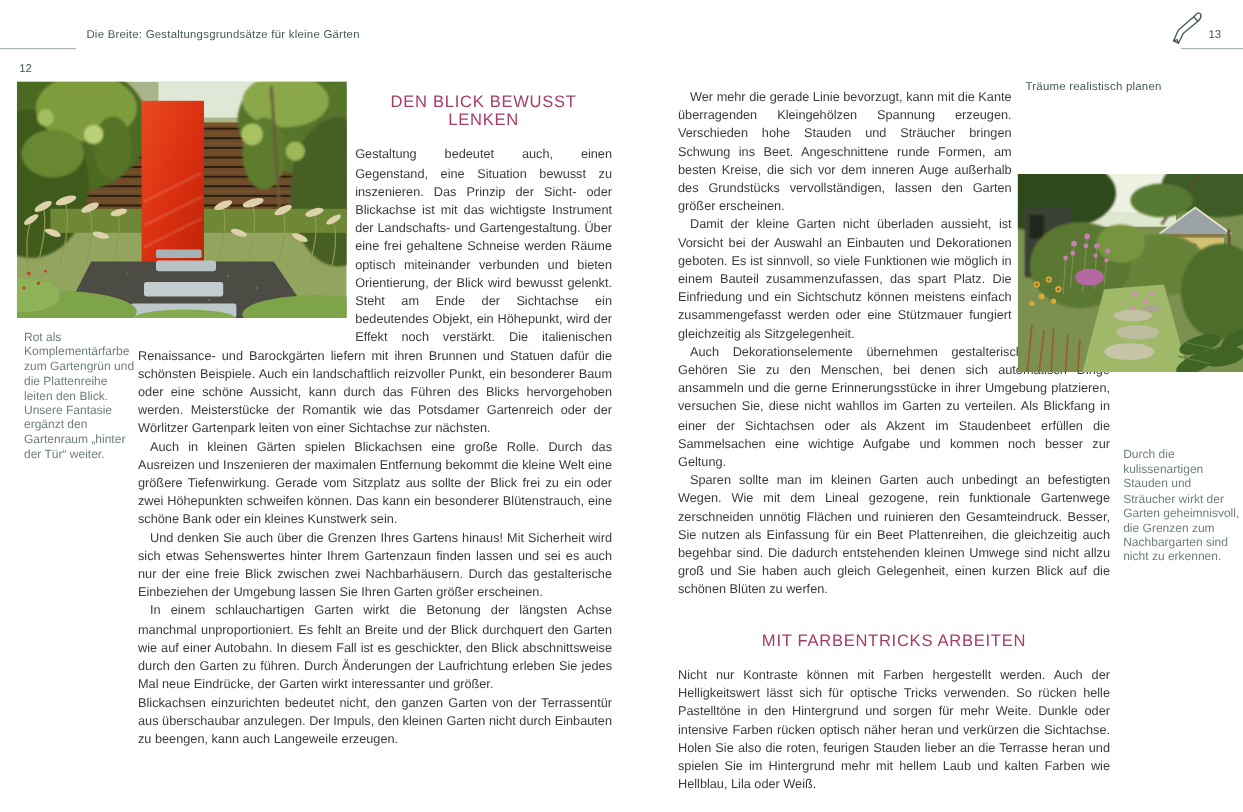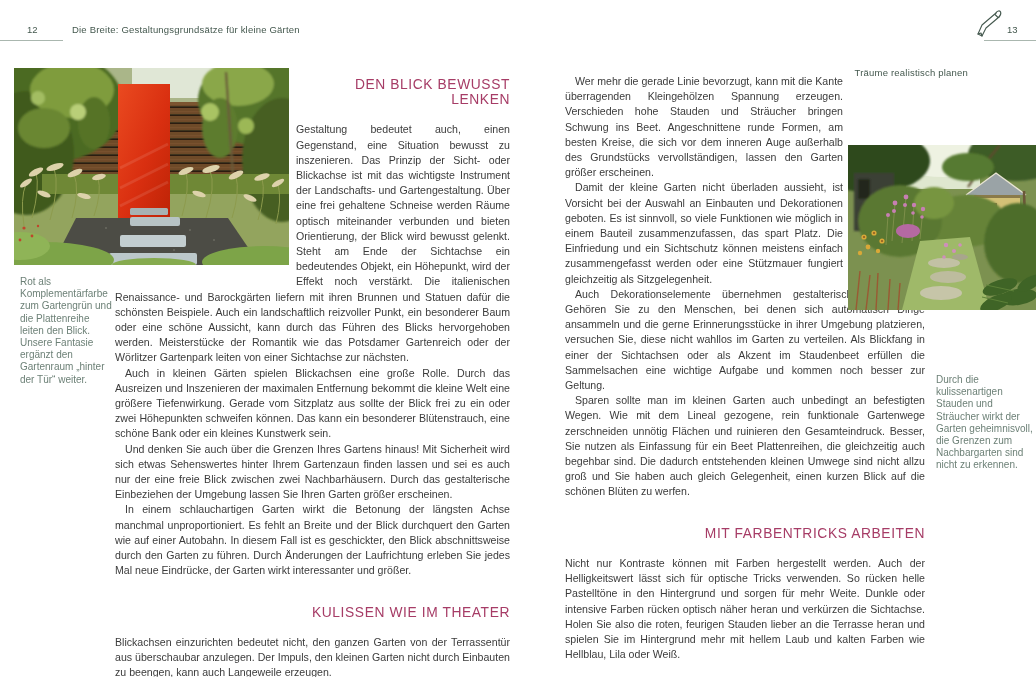--- a/index.html
+++ b/index.html
@@ -27,32 +27,32 @@
   .caption-right { left:936px; top:330px; width:97px;margin-top:44px; }
 
   
   .textcol { position:absolute; font-size:10.6px; line-height:15.2px; color:#3b3b3b; text-align:justify; }
   .textcol-left  { left:115px; top:75px; width:395px; }
   .textcol-right { left:565px; top:74px; width:360px; }
   .textcol p { text-align:justify; }
   .textcol p.indent { text-indent:10px; }
   h2.sec {
     font-size:13.8px; font-weight:normal; letter-spacing:.6px;
-    color:#a63c66; margin:26px 0 15px 0; text-align:right;
+    color:#a63c66; margin:26px 0 15px 0; text-align:center;
   }
   h2.sec.first { margin-top:2px; }
 
   
   .wrap-left  { float:left;  width:181px; height:211px; }
   .wrap-right { float:right; width:82px;  height:208px; }
 </style>
 </head>
 <body>
 
-<div class="pageno" style="left:27px;">12</div>
+<div class="pageno" style="left:16px;margin-top:28px;">12</div>
 <div class="runhead" style="left:72px;">Die Breite: Gestaltungsgrundsätze für kleine Gärten</div>
 <div class="head-rule" style="left:0; width:63px;"></div>
 
 <div class="runhead" style="right:68px;margin-top:43px;">Träume realistisch planen</div>
 <div class="pencil">
   <svg viewBox="0 0 32 32" fill="none" stroke="#44584e" stroke-width="1.1" stroke-linecap="round" stroke-linejoin="round">
     <path d="M5 26 L9 17 L23 5"></path>
     <path d="M9 28 L13 20 L26 9"></path>
     <path d="M5 26 L9 28 L8 25 Z"></path>
     <path d="M23 5 C24 2.6 27 2.2 27.6 4 C28.3 6 26.6 8.4 26 9"></path>
@@ -160,21 +160,20 @@
 
 <div class="caption caption-left">Rot als Komplementärfarbe zum Gartengrün und die Plattenreihe leiten den Blick. Unsere Fantasie ergänzt den Gartenraum „hinter der Tür“ weiter.</div>
 
 <div class="textcol textcol-left">
   <span class="wrap-left"></span>
   <h2 class="sec first">DEN BLICK BEWUSST LENKEN</h2>
   <p>Gestaltung bedeutet auch, einen Gegenstand, eine Situation bewusst zu inszenieren. Das Prinzip der Sicht- oder Blickachse ist mit das wichtigste Instrument der Landschafts- und Gartengestaltung. Über eine frei gehaltene Schneise werden Räume optisch miteinander verbunden und bieten Orientierung, der Blick wird bewusst gelenkt. Steht am Ende der Sichtachse ein bedeutendes Objekt, ein Höhepunkt, wird der Effekt noch verstärkt. Die italienischen Renaissance- und Barockgärten liefern mit ihren Brunnen und Statuen dafür die schönsten Beispiele. Auch ein landschaftlich reizvoller Punkt, ein besonderer Baum oder eine schöne Aussicht, kann durch das Führen des Blicks hervorgehoben werden. Meisterstücke der Romantik wie das Potsdamer Gartenreich oder der Wörlitzer Gartenpark leiten von einer Sichtachse zur nächsten.</p>
   <p class="indent">Auch in kleinen Gärten spielen Blickachsen eine große Rolle. Durch das Ausreizen und Inszenieren der maximalen Entfernung bekommt die kleine Welt eine größere Tiefenwirkung. Gerade vom Sitzplatz aus sollte der Blick frei zu ein oder zwei Höhepunkten schweifen können. Das kann ein besonderer Blütenstrauch, eine schöne Bank oder ein kleines Kunstwerk sein.</p>
   <p class="indent">Und denken Sie auch über die Grenzen Ihres Gartens hinaus! Mit Sicherheit wird sich etwas Sehenswertes hinter Ihrem Gartenzaun finden lassen und sei es auch nur der eine freie Blick zwischen zwei Nachbarhäusern. Durch das gestalterische Einbeziehen der Umgebung lassen Sie Ihren Garten größer erscheinen.</p>
   <p class="indent">In einem schlauchartigen Garten wirkt die Betonung der längsten Achse manchmal unproportioniert. Es fehlt an Breite und der Blick durchquert den Garten wie auf einer Autobahn. In diesem Fall ist es geschickter, den Blick abschnittsweise durch den Garten zu führen. Durch Änderungen der Laufrichtung erleben Sie jedes Mal neue Eindrücke, der Garten wirkt interessanter und größer.</p>
-  <h2 class="sec">KULISSEN WIE IM THEATER</h2>
   <p>Blickachsen einzurichten bedeutet nicht, den ganzen Garten von der Terrassentür aus überschaubar anzulegen. Der Impuls, den kleinen Garten nicht durch Einbauten zu beengen, kann auch Langeweile erzeugen.</p>
 
 </div>
 
 <div class="textcol textcol-right">
   <p class="indent"><span class="wrap-right"></span><span>Wer mehr die gerade Linie bevorzugt, kann mit die Kante überragenden Kleingehölzen Spannung erzeugen. Verschieden hohe Stauden und Sträucher bringen Schwung ins Beet. Angeschnittene runde Formen, am besten Kreise, die sich vor dem inneren Auge außerhalb des Grundstücks vervollständigen, lassen den Garten größer erscheinen.</span></p>
   <p class="indent">Damit der kleine Garten nicht überladen aussieht, ist Vorsicht bei der Auswahl an Einbauten und Dekorationen geboten. Es ist sinnvoll, so viele Funktionen wie möglich in einem Bauteil zusammenzufassen, das spart Platz. Die Einfriedung und ein Sichtschutz können meistens einfach zusammengefasst werden oder eine Stützmauer fungiert gleichzeitig als Sitzgelegenheit.</p>
   <p class="indent">Auch Dekorationselemente übernehmen gestalterische Funktionen. Gehören Sie zu den Menschen, bei denen sich automatisch Dinge ansammeln und die gerne Erinnerungsstücke in ihrer Umgebung platzieren, versuchen Sie, diese nicht wahllos im Garten zu verteilen. Als Blickfang in einer der Sichtachsen oder als Akzent im Staudenbeet erfüllen die Sammelsachen eine wichtige Aufgabe und kommen noch besser zur Geltung.</p>
   <p class="indent">Sparen sollte man im kleinen Garten auch unbedingt an befestigten Wegen. Wie mit dem Lineal gezogene, rein funktionale Gartenwege zerschneiden unnötig Flächen und ruinieren den Gesamteindruck. Besser, Sie nutzen als Einfassung für ein Beet Plattenreihen, die gleichzeitig auch begehbar sind. Die dadurch entstehenden kleinen Umwege sind nicht allzu groß und Sie haben auch gleich Gelegenheit, einen kurzen Blick auf die schönen Blüten zu werfen.</p>
   <h2 class="sec">MIT FARBENTRICKS ARBEITEN</h2>

